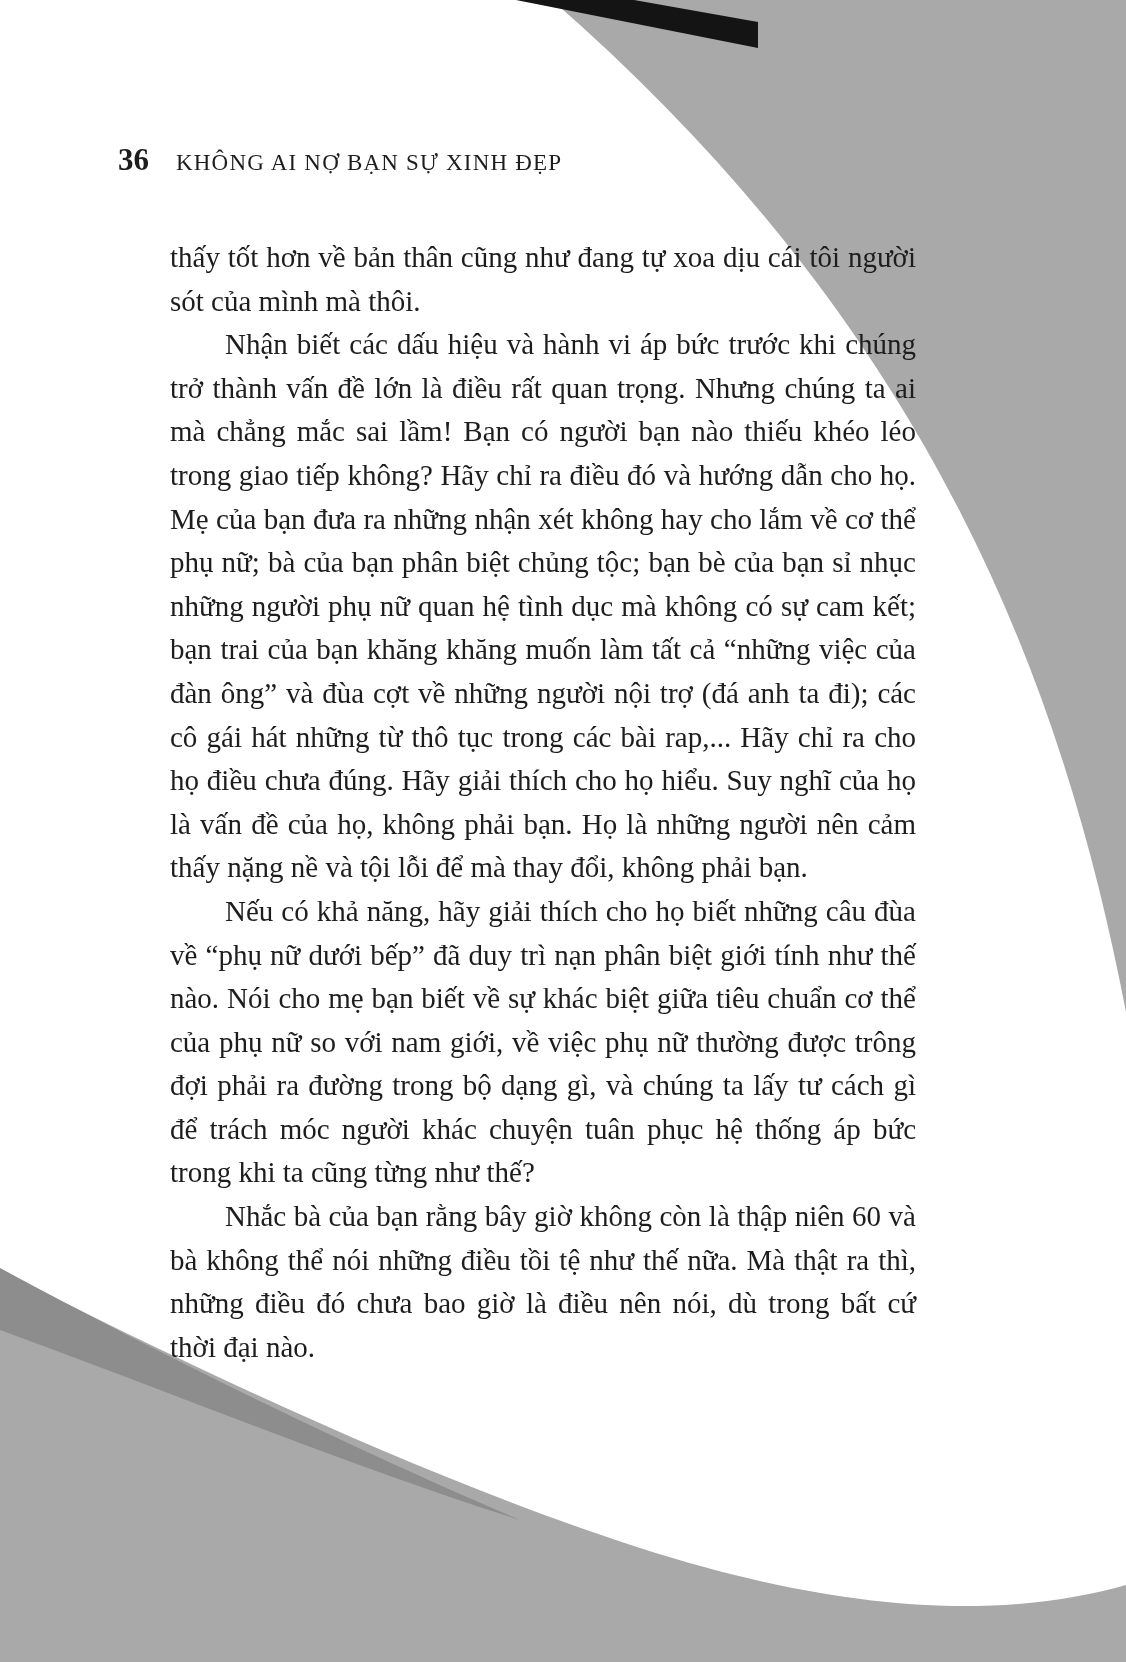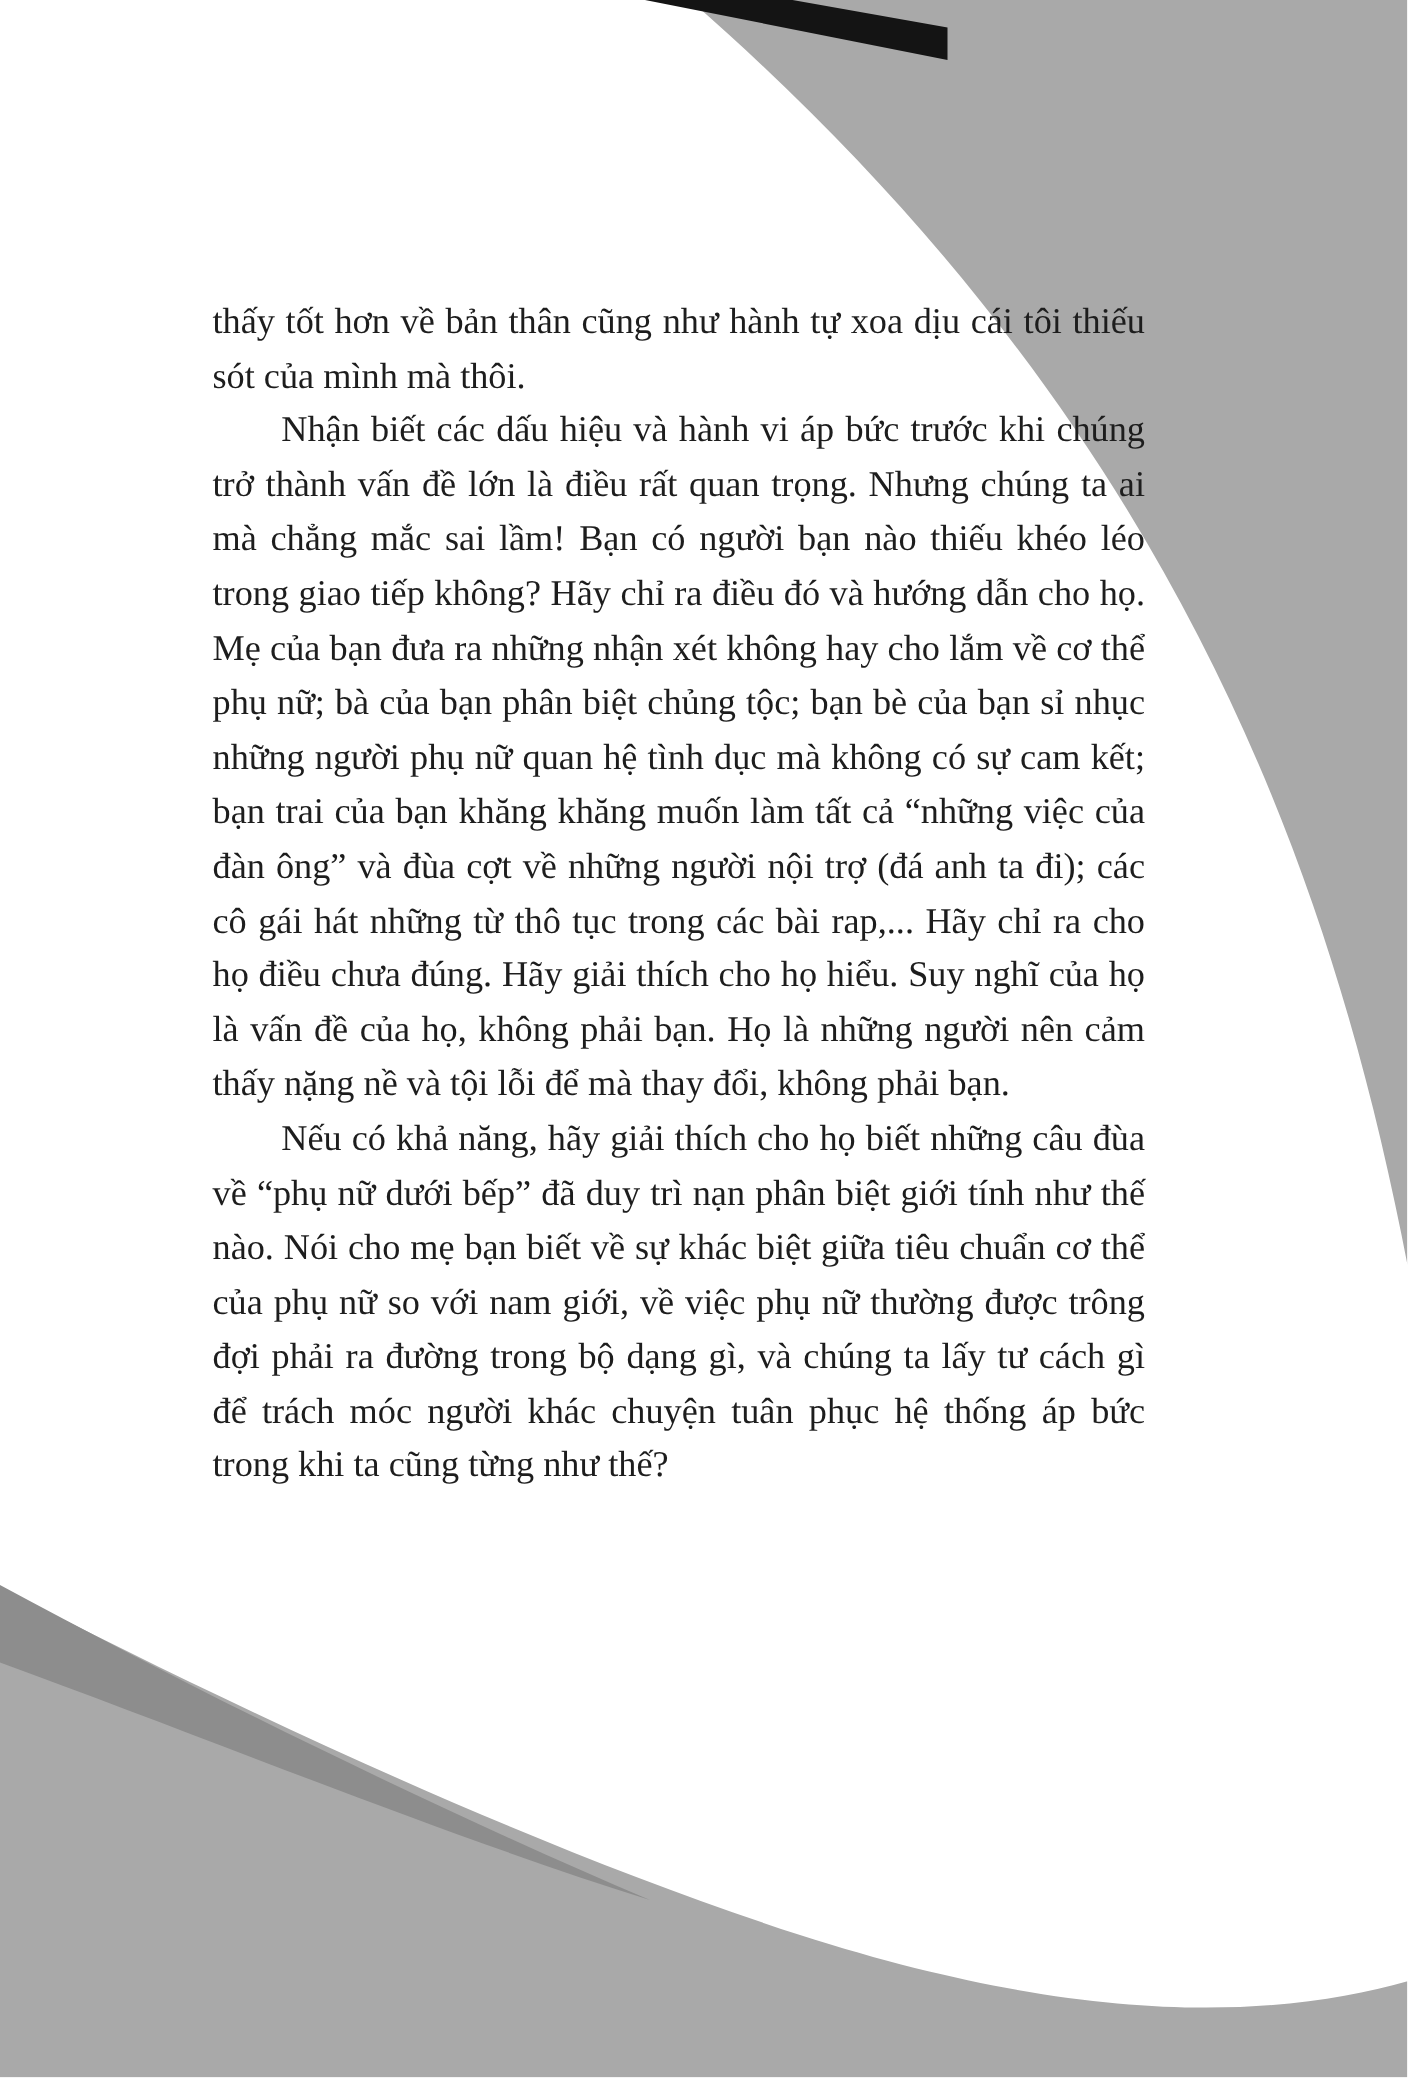--- a/index.html
+++ b/index.html
@@ -61,31 +61,38 @@
 
     <path d="M 552 0 L 1126 0 L 1126 1012 C 1062 680 930 330 552 0 Z" fill="#a9a9a9"></path>
 
     <path d="M 516 0 L 634 0 L 758 22 L 758 48 Z" fill="#141414"></path>
 
     <path d="M 0 1270 C 200 1372 430 1480 640 1548 C 880 1625 1030 1612 1126 1585 L 1126 1662 L 0 1662 Z" fill="#a9a9a9"></path>
 
     <path d="M 0 1268 C 170 1360 360 1452 520 1520 C 360 1470 170 1392 0 1330 Z" fill="#8d8d8d"></path>
   </svg>
 
+  <header class="running-head">
+    <span class="page-number">36</span>
+    <span class="running-title">KHÔNG AI NỢ BẠN SỰ XINH ĐẸP</span>
+  </header>
 
   <main class="text-block">
 
     <div class="para first">
-      <span class="seg">thấy tốt hơn về bản thân cũng như hành tự xoa dịu cái tôi thiếu sót của mình mà thôi.</span>
+      <span class="seg">thấy tốt hơn về bản thân cũng như đang tự xoa dịu cái tôi người sót của mình mà thôi.</span>
     </div>
 
     <div class="para">
       <span class="seg">Nhận biết các dấu hiệu và hành vi áp bức trước khi chúng trở thành vấn đề lớn là điều rất quan trọng. Nhưng chúng ta ai mà chẳng mắc sai lầm! Bạn có người bạn nào thiếu khéo léo trong giao tiếp không? Hãy chỉ ra điều đó và hướng dẫn cho họ. Mẹ của bạn đưa ra những nhận xét không hay cho lắm về cơ thể phụ nữ; bà của bạn phân biệt chủng tộc; bạn bè của bạn sỉ nhục những người phụ nữ quan hệ tình dục mà không có sự cam kết; bạn trai của bạn khăng khăng muốn làm tất cả “những việc của đàn ông” và đùa cợt về những người nội trợ (đá anh ta đi); các cô gái hát những từ thô tục trong các bài rap,... Hãy chỉ ra cho họ điều chưa đúng. Hãy giải thích cho họ hiểu. Suy nghĩ của họ là vấn đề </span><span class="seg italic">của họ</span><span class="seg">, không phải bạn. </span><span class="seg italic">Họ</span><span class="seg"> là những người nên cảm thấy nặng nề và tội lỗi để mà thay đổi, không phải bạn.</span>
     </div>
 
     <div class="para">
       <span class="seg">Nếu có khả năng, hãy giải thích cho họ biết những câu đùa về “phụ nữ dưới bếp” đã duy trì nạn phân biệt giới tính như thế nào. Nói cho mẹ bạn biết về sự khác biệt giữa tiêu chuẩn cơ thể của phụ nữ so với nam giới, về việc phụ nữ thường được trông đợi phải ra đường trong bộ dạng gì, và chúng ta lấy tư cách gì để trách móc người khác chuyện tuân phục hệ thống áp bức trong khi ta cũng từng như thế?</span>
     </div>
 
+    <div class="para">
+      <span class="seg">Nhắc bà của bạn rằng bây giờ không còn là thập niên 60 và bà không thể nói những điều tồi tệ như thế nữa. Mà thật ra thì, những điều đó chưa bao giờ là điều nên nói, dù trong bất cứ thời đại nào.</span>
+    </div>
 
   </main>
 
 </div>
 
 </body></html>

